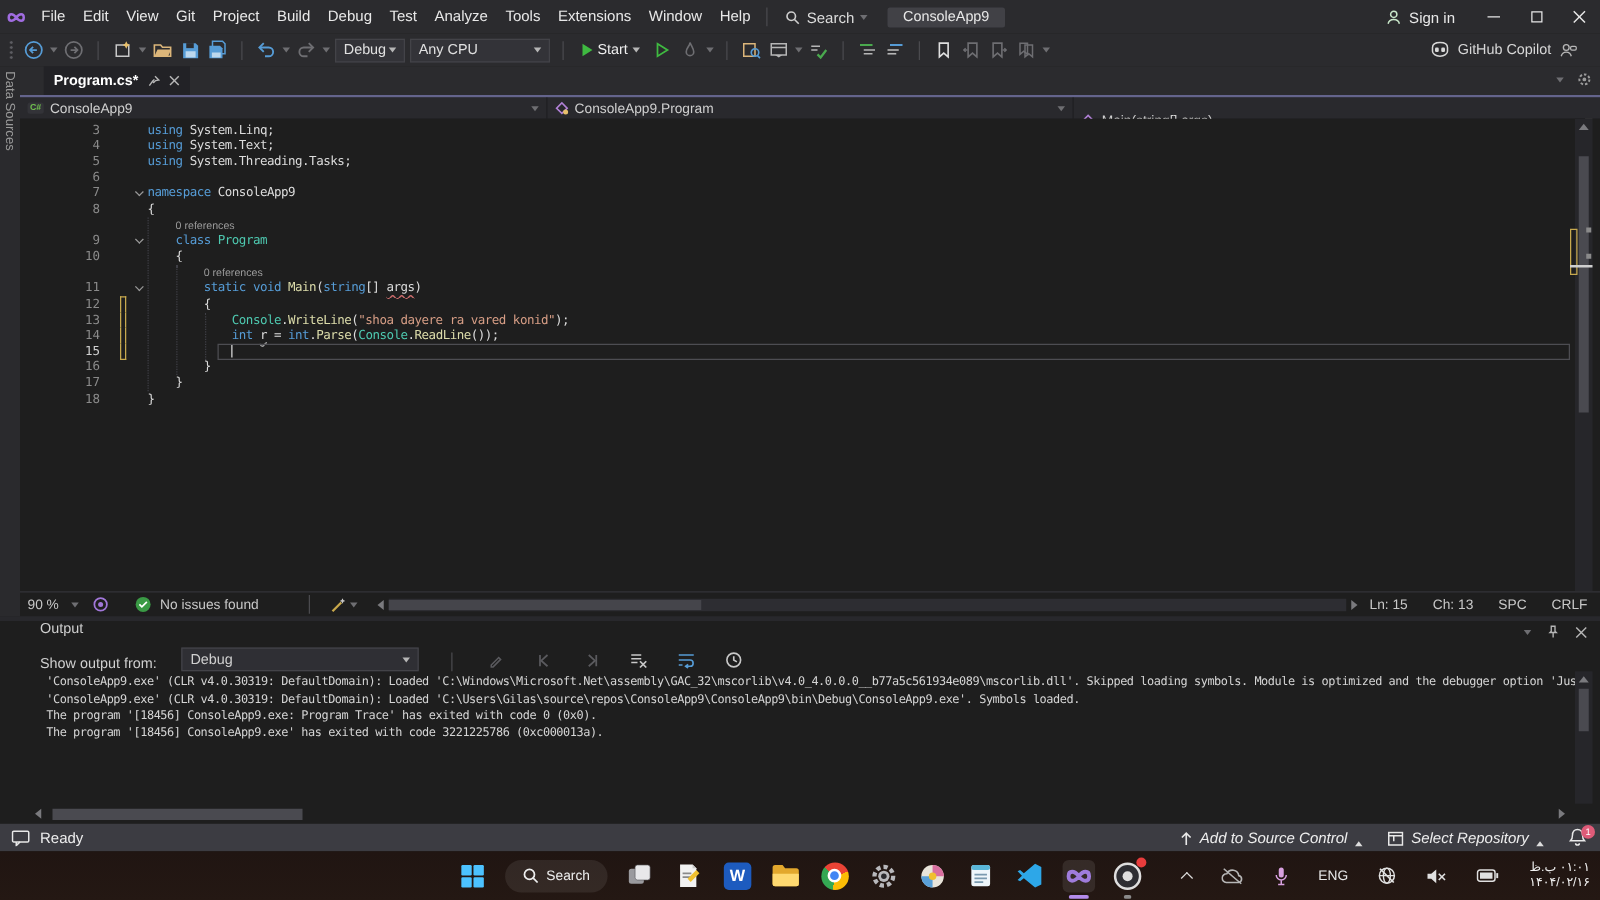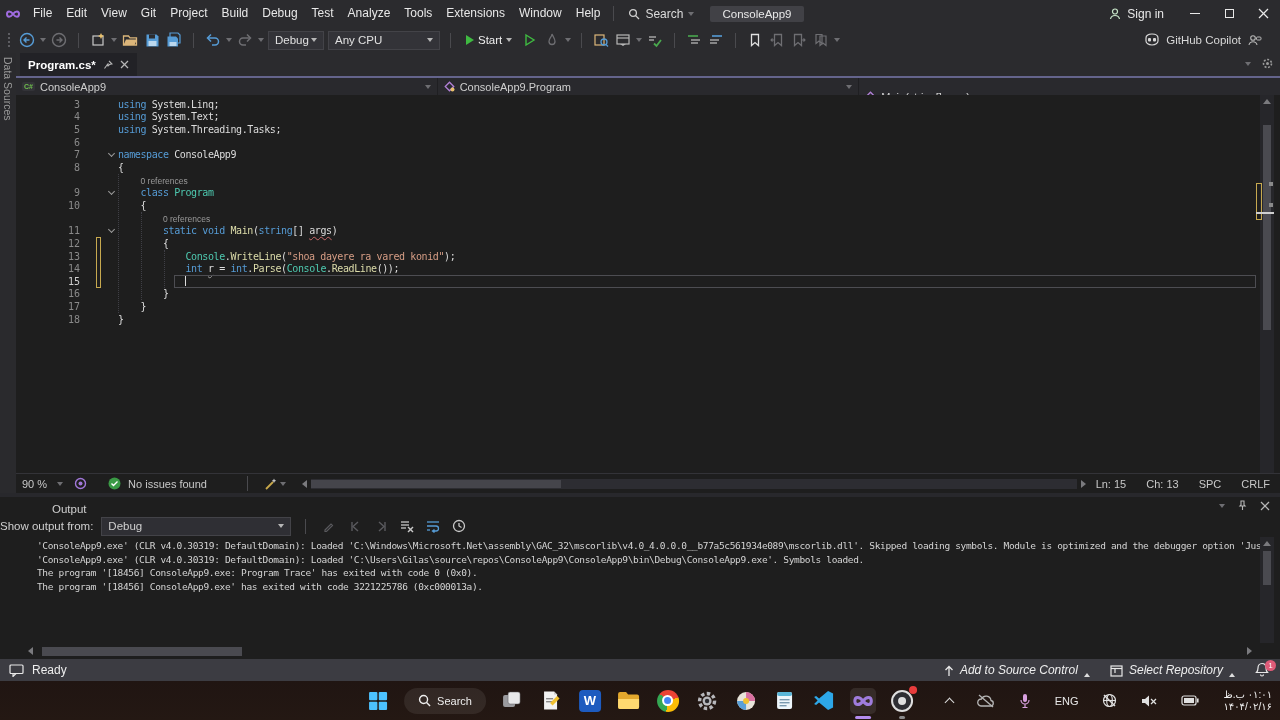--- a/index.html
+++ b/index.html
@@ -38,21 +38,21 @@
           border-left:8px solid #3fba41; }
   .copilot { position:absolute; right:18px; display:flex; align-items:center; gap:6px; font-size:11.5px; color:#d8d8d8; }
 
   
   .sidestrip { position:absolute; top:53px; left:0; width:16px; height:440px; background:#2a2a2d; }
   .sidestrip span { writing-mode:vertical-rl; font-size:10.5px; color:#9a9a9a; margin-top:4px; display:block; margin-left:2px; }
 
   .tabstrip { position:absolute; top:53px; left:16px; right:0; height:23px; background:#2b2b2e;
               display:flex; align-items:flex-end; }
   .tab { height:23px; background:#222226; display:flex; align-items:center; gap:7px; padding:0 8px;
-         margin-left:4px; color:#fff; font-size:11.5px; font-weight:bold; }
+         margin-left:19px; color:#fff; font-size:11.5px; font-weight:bold; }
   .tabstrip-right { position:absolute; right:6px; top:4px; display:flex; gap:10px; align-items:center; }
   .accentline { position:absolute; top:76px; left:16px; right:0; height:2px; background:#64648c; }
 
   .breadcrumb { position:absolute; top:78px; left:16px; right:0; height:17px; background:#29292d;
                 display:flex; align-items:center; font-size:11px; color:#cfcfcf; }
   .bc-sec { flex:1; display:flex; align-items:center; gap:5px; padding:0 6px; height:100%; border-right:1px solid #1f1f22; }
   .bc-sec .sp { flex:1; }
   .cs-badge { background:#333338; color:#6fbf4e; font-size:7px; font-weight:bold; padding:1px 2px; border-radius:2px; }
 
   
@@ -91,23 +91,23 @@
   .edstatus { position:absolute; top:473px; left:16px; right:0; height:20px; background:#1e1e1e;
               border-top:1px solid #333338; display:flex; align-items:center; font-size:11px; color:#c8c8c8; }
   .hsb { height:10px; background:#2d2d32; flex:1; margin:0 4px; position:relative; }
   .hsb i { position:absolute; left:0; top:1px; height:8px; width:250px; background:#45454b; display:block; }
   .ed-right { display:flex; align-items:center; gap:0; }
   .ed-cell { padding:0 10px; }
 
   
   .splitter { position:absolute; top:493px; left:0; right:0; height:4px; background:#28282c; }
   .output { position:absolute; top:497px; left:0; right:0; height:162px; background:#1e1e1e; color:#cfcfcf; }
-  .out-head { height:18px; display:flex; align-items:flex-end; padding-left:52px; font-size:11.5px; }
+  .out-head { height:18px; display:flex; align-items:flex-start; padding-left:32px; font-size:11.5px; }
   .out-head-icons { position:absolute; right:10px; top:3px; display:flex; gap:12px; align-items:center; }
-  .out-tools { height:22px; display:flex; align-items:center; gap:8px; font-size:11.5px; }
+  .out-tools { height:22px; display:flex; align-items:flex-end; padding-left:32px; gap:20px; font-size:11.5px; }
   .out-combo { width:190px; height:19px; background:#2f2f34; border:1px solid #434348; display:flex;
                align-items:center; justify-content:space-between; padding:0 6px; font-size:11.5px; }
   .out-lines { position:absolute; top:42px; left:37px; right:20px; }
   .out-line { font:9.5px "DejaVu Sans Mono", monospace; letter-spacing:-0.35px; height:13.5px;
               line-height:13.5px; white-space:pre; overflow:hidden; color:#d4d4d4; }
   .out-vscroll { position:absolute; right:6px; top:40px; bottom:16px; width:14px; background:#26262a; }
   .out-vthumb { position:absolute; left:3px; top:14px; width:8px; height:34px; background:#4a4a50; }
   .out-hscroll { position:absolute; bottom:3px; left:28px; right:28px; height:9px; }
   .out-hthumb { position:absolute; left:14px; top:0; width:200px; height:9px; background:#4a4a50; }
   .h-arrow { width:0; height:0; border-top:4px solid transparent; border-bottom:4px solid transparent; position:absolute; top:0; }

